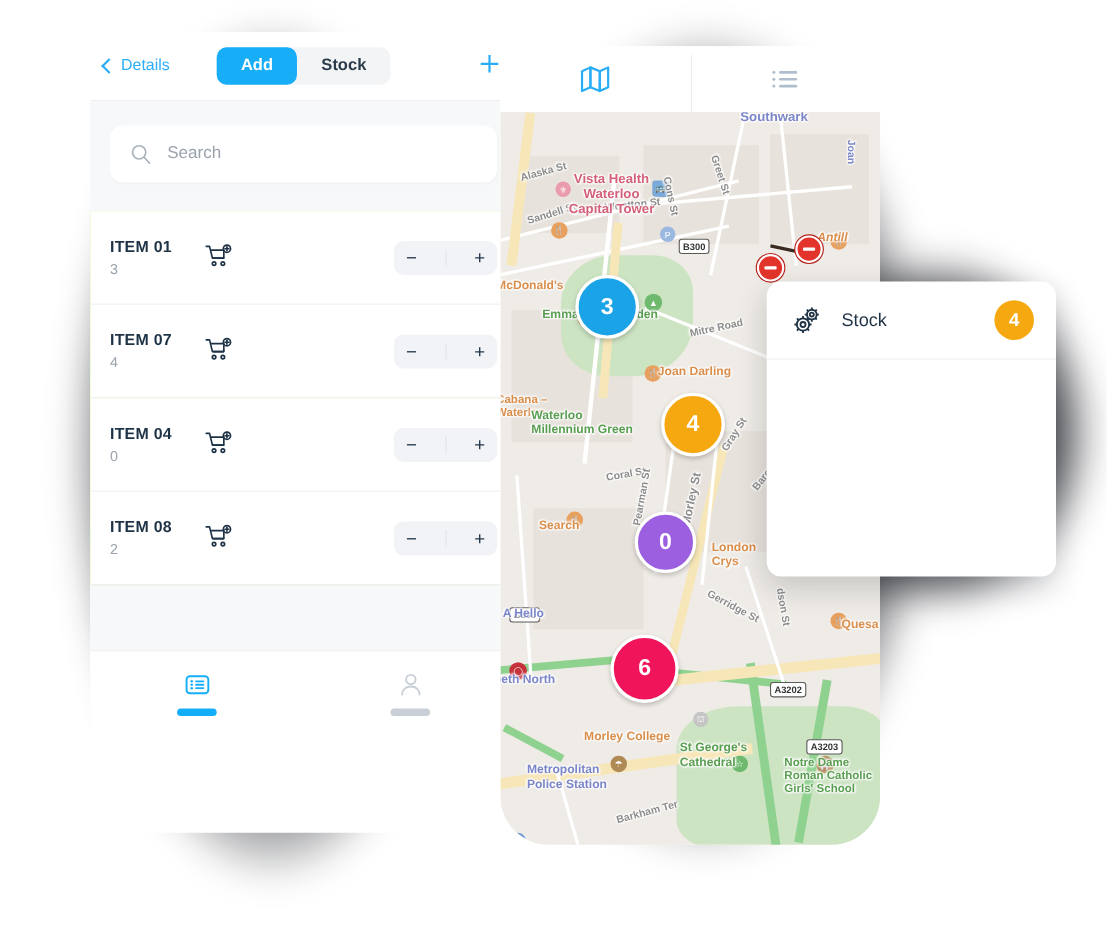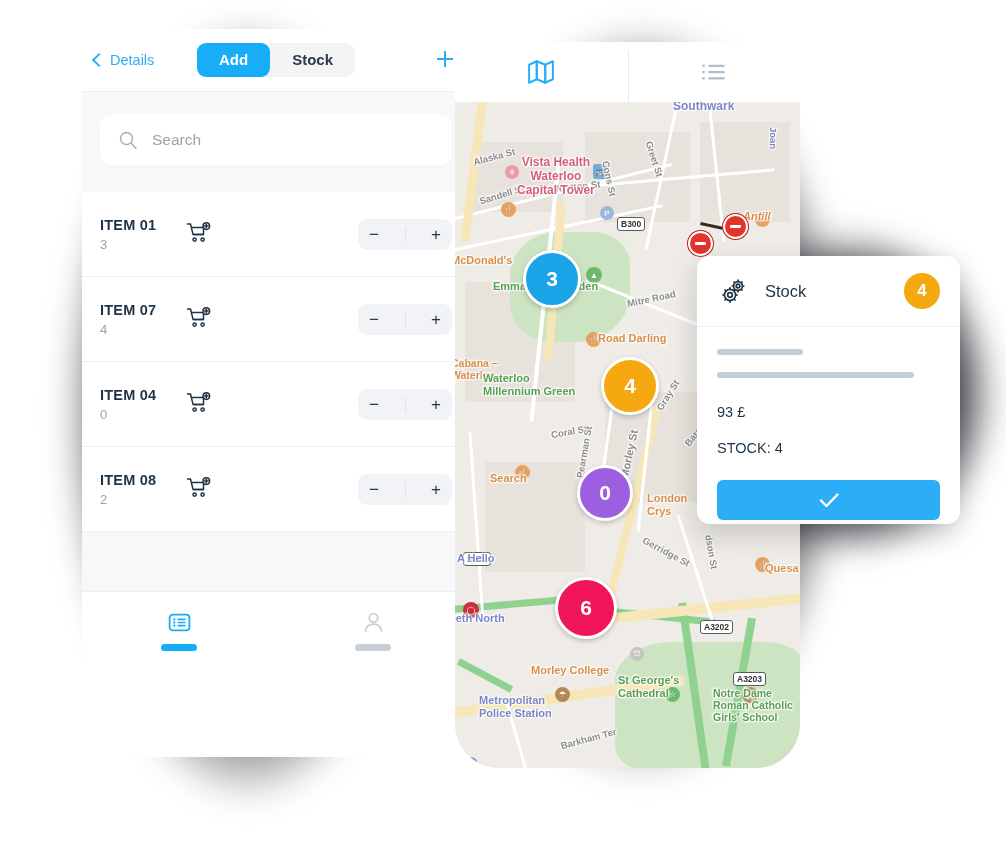--- a/index.html
+++ b/index.html
@@ -372,21 +372,21 @@
     <div class="map-label lbl-street" style="left:24px;top:88px;transform:rotate(-17deg);">Sandell St</div>
     <div class="map-label lbl-street" style="left:95px;top:80px;transform:rotate(-6deg);">Wootton St</div>
     <div class="map-label lbl-street" style="left:198px;top:38px;transform:rotate(72deg);transform-origin:left top;">Greet St</div>
     <div class="map-label lbl-street" style="left:155px;top:58px;transform:rotate(78deg);transform-origin:left top;">Cons St</div>
     <div class="map-label lbl-red" style="left:62px;top:54px;font-size:12px;text-align:center;">Vista Health<br>Waterloo<br>Capital Tower</div>
     <div class="map-label lbl-poi" style="left:-4px;top:152px;font-size:11px;">McDonald's</div>
     <div class="map-label lbl-poi" style="left:288px;top:108px;font-size:11px;font-style:italic;">Antill</div>
     <div class="map-label lbl-blue" style="left:268px;top:190px;font-size:11px;">Premier Inn</div>
     <div class="map-label lbl-park" style="left:38px;top:178px;font-size:11px;">Emma Cons Garden</div>
     <div class="map-label lbl-street" style="left:172px;top:192px;transform:rotate(-12deg);">Mitre Road</div>
-    <div class="map-label lbl-poi" style="left:143px;top:230px;font-size:11px;">Road Darling</div>
+    <div class="map-label lbl-poi" style="left:143px;top:230px;font-size:11px;">Joan Darling</div>
     <div class="map-label lbl-poi" style="left:-4px;top:255px;font-size:10.5px;">Cabana –<br>Waterloo</div>
     <div class="map-label lbl-park" style="left:28px;top:270px;font-size:11px;">Waterloo<br>Millennium Green</div>
     <div class="map-label lbl-street" style="left:96px;top:325px;transform:rotate(-10deg);">Coral St</div>
     <div class="map-label lbl-street" style="left:200px;top:305px;transform:rotate(-58deg);transform-origin:left top;">Gray St</div>
     <div class="map-label lbl-street" style="left:228px;top:340px;transform:rotate(-52deg);transform-origin:left top;">Baron's</div>
     <div class="map-label lbl-poi" style="left:35px;top:370px;font-size:11px;">Search</div>
     <div class="map-label lbl-street" style="left:120px;top:375px;transform:rotate(-80deg);transform-origin:left top;">Pearman St</div>
     <div class="map-label lbl-street" style="left:163px;top:375px;transform:rotate(-78deg);transform-origin:left top;font-size:11px;">Morley St</div>
     <div class="map-label lbl-poi" style="left:192px;top:390px;font-size:11px;">London<br>Crys</div>
     <div class="map-label lbl-blue" style="left:2px;top:450px;font-size:11px;">A Hello</div>
@@ -433,24 +433,13 @@
         <circle cx="21" cy="12" r="1.8"></circle>
         <path d="M21 5.6v2M21 16.4v2M27.4 12h-2M16.6 12h-2M25.5 7.5l-1.4 1.4M17.9 15.1l-1.4 1.4M25.5 16.5l-1.4-1.4M17.9 8.9l-1.4-1.4"></path>
         <circle cx="13" cy="21" r="5.6"></circle>
         <circle cx="13" cy="21" r="2.3"></circle>
         <path d="M13 13.2v2.3M13 26.5v2.3M20.8 21h-2.3M7.5 21H5.2M18.5 15.5l-1.6 1.6M9.1 24.9l-1.6 1.6M18.5 26.5l-1.6-1.6M9.1 17.1l-1.6-1.6"></path>
       </g>
     </svg>
     <span class="card-title">Stock</span>
     <span class="card-badge">4</span>
   </div>
-  <div class="card-body">
-    <div class="ph-bar" style="width:86px;"></div>
-    <div class="ph-bar" style="width:197px;margin-top:17px;"></div>
-    <div class="card-price">93 £</div>
-    <div class="card-stock">STOCK: 4</div>
-    <div class="card-confirm">
-      <svg width="30" height="30" viewBox="0 0 30 30">
-        <path d="M7 15.5 12.5 21 23.5 9.5" fill="none" stroke="#fff" stroke-width="2.4" stroke-linecap="round" stroke-linejoin="round"></path>
-      </svg>
-    </div>
-  </div>
 </div>
 
 </body></html>

